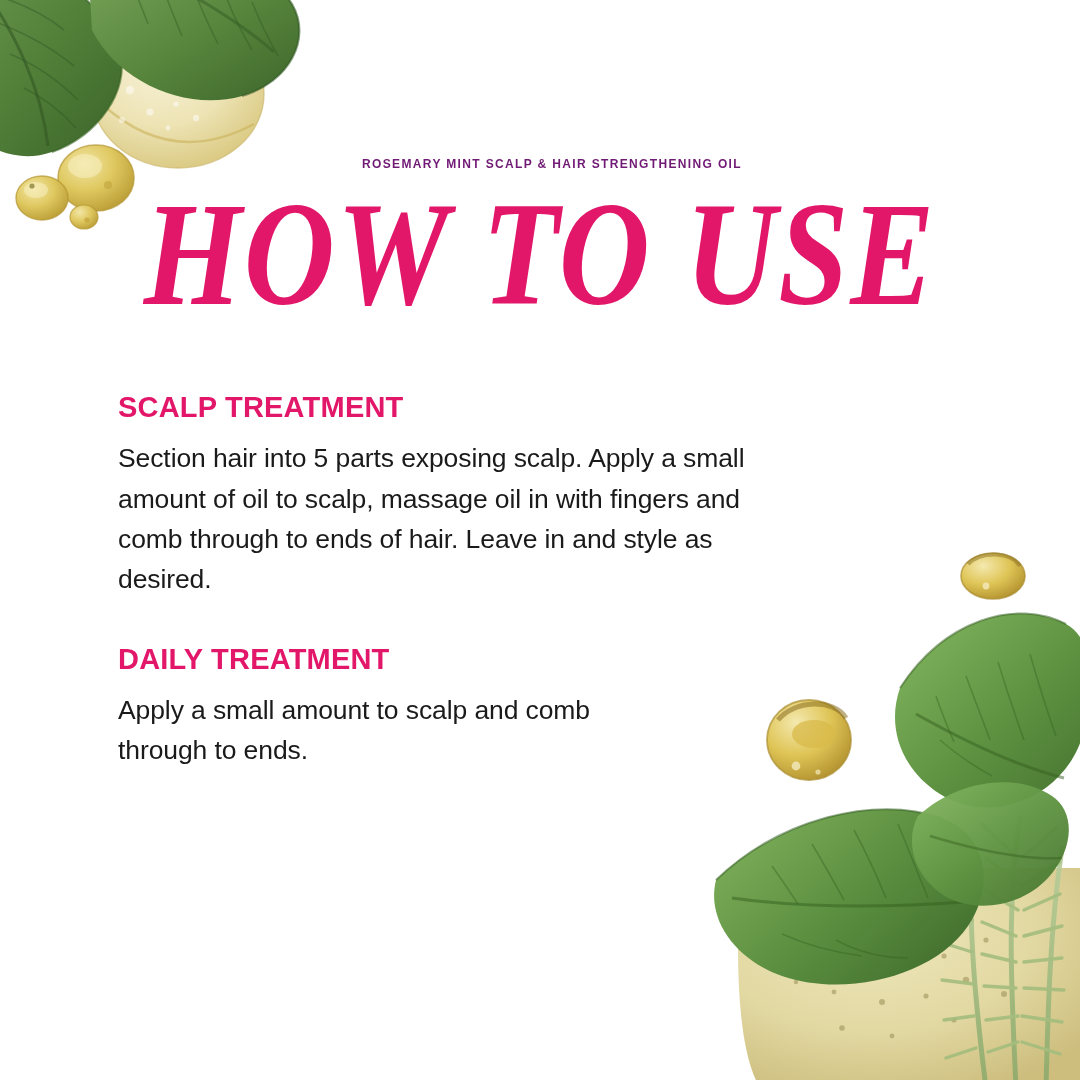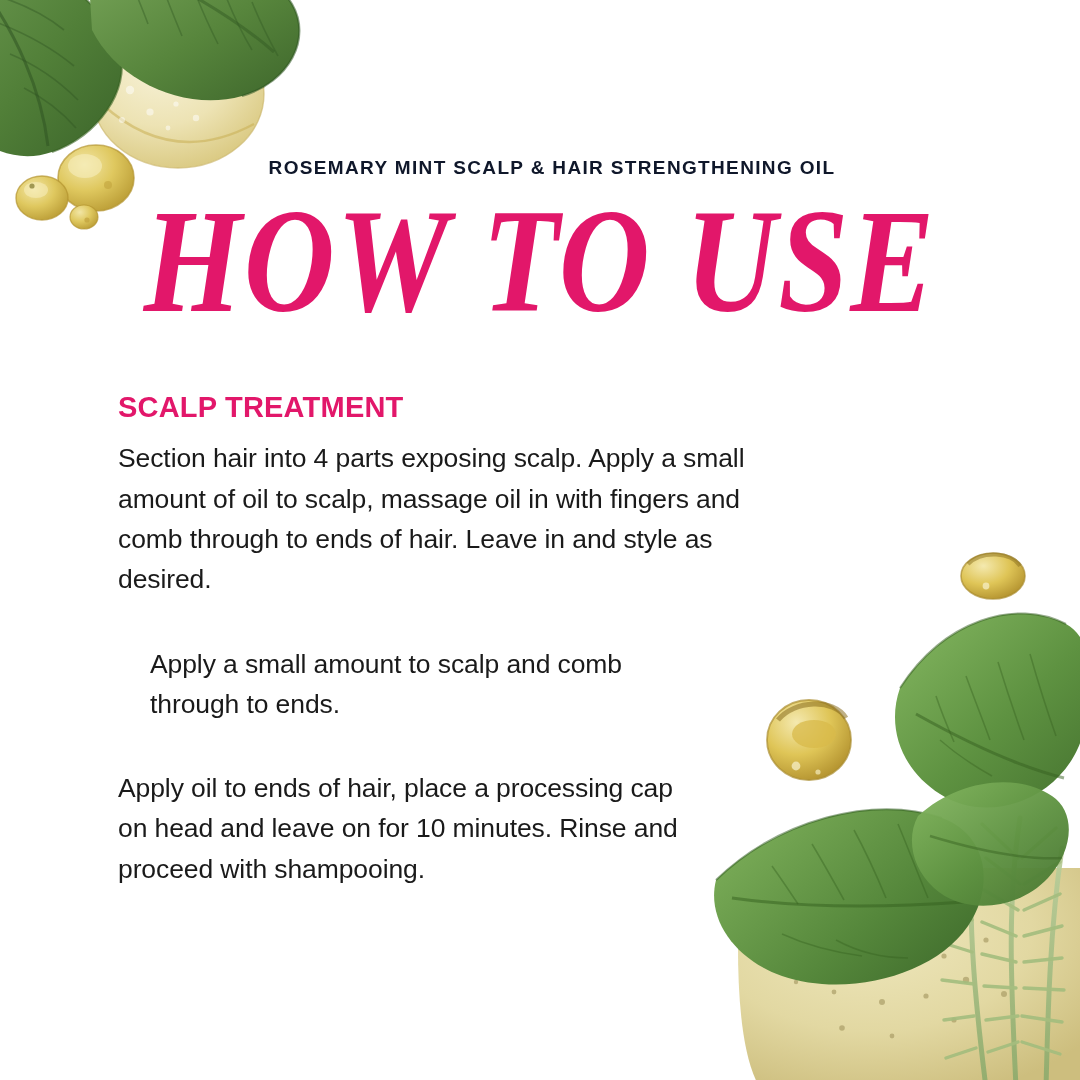--- a/index.html
+++ b/index.html
@@ -30,23 +30,23 @@
   #header {
     position: absolute;
     left: 0;
     top: 158px;
     width: 1080px;
     text-align: center;
   }
   #eyebrow {
     font-family: "Liberation Sans", sans-serif;
     font-weight: bold;
-    font-size: 19px;
+    font-size: 12px;
     letter-spacing: 1.35px;
-    color: #0f172a;
+    color: #701a75;
     white-space: nowrap;
     line-height: 1;
     margin-left: 24px;
   }
   #main-title {
     font-family: "Liberation Serif", serif;
     font-style: italic;
     font-weight: bold;
     font-size: 126px;
     line-height: 1;
@@ -79,21 +79,21 @@
     font-family: "Liberation Sans", sans-serif;
     font-weight: 400;
     font-size: 26.5px;
     line-height: 1.52;
     color: #1A1A1A;
     margin: 0;
     max-width: 640px;
     letter-spacing: -0.1px;
   }
   #section-scalp .section-body  { max-width: 640px; }
-  #section-daily .section-body  { max-width: 545px; margin-left: 32px; }
+  #section-daily .section-body  { max-width: 545px; }
   #section-split .section-body  { max-width: 575px; }
 </style>
 </head>
 <body>
 
 <div id="canvas">
 
   <div class="art" id="art-top-left">
     <svg viewBox="0 0 420 280" width="420" height="280">
       <defs>
@@ -185,29 +185,29 @@
 
   <div id="header">
     <div id="eyebrow">ROSEMARY MINT SCALP &amp; HAIR STRENGTHENING OIL</div>
     <div id="main-title">HOW TO USE</div>
   </div>
 
   <div id="sections">
 
     <div class="section" id="section-scalp">
       <h2 class="section-title">SCALP TREATMENT</h2>
-      <p class="section-body">Section hair into 4 parts exposing scalp. Apply a small amount of oil to scalp, massage oil in with fingers and comb through to ends of hair. Leave in and style as desired.</p>
+      <p class="section-body">Section hair into 5 parts exposing scalp. Apply a small amount of oil to scalp, massage oil in with fingers and comb through to ends of hair. Leave in and style as desired.</p>
     </div>
 
     <div class="section" id="section-daily">
+      <h2 class="section-title">DAILY TREATMENT</h2>
       <p class="section-body">Apply a small amount to scalp and comb through to ends.</p>
     </div>
 
     <div class="section" id="section-split">
-      <p class="section-body">Apply oil to ends of hair, place a processing cap on head and leave on for 10 minutes. Rinse and proceed with shampooing.</p>
     </div>
 
   </div>
 
   <div class="art" id="art-bottom-right">
     <svg viewBox="0 0 400 560" width="400" height="560">
       <defs>
         <radialGradient id="brPool" cx="38%" cy="28%" r="80%">
           <stop offset="0%" stop-color="#EFE8BE"></stop>
           <stop offset="58%" stop-color="#E2D8A2"></stop>

